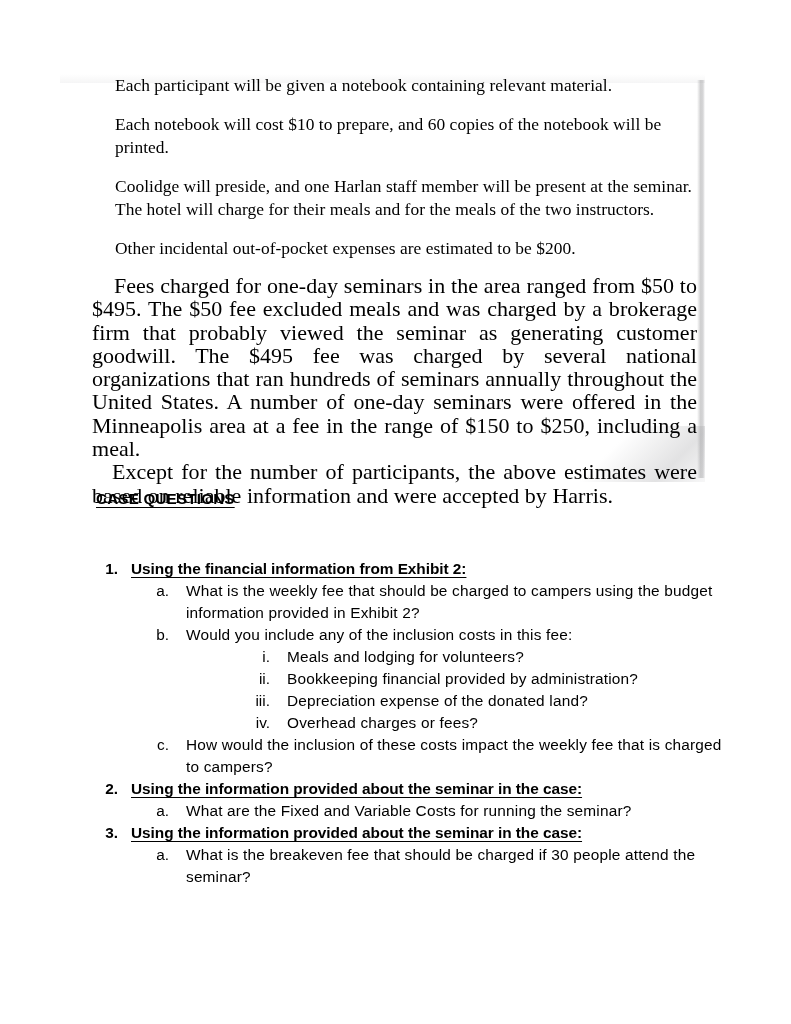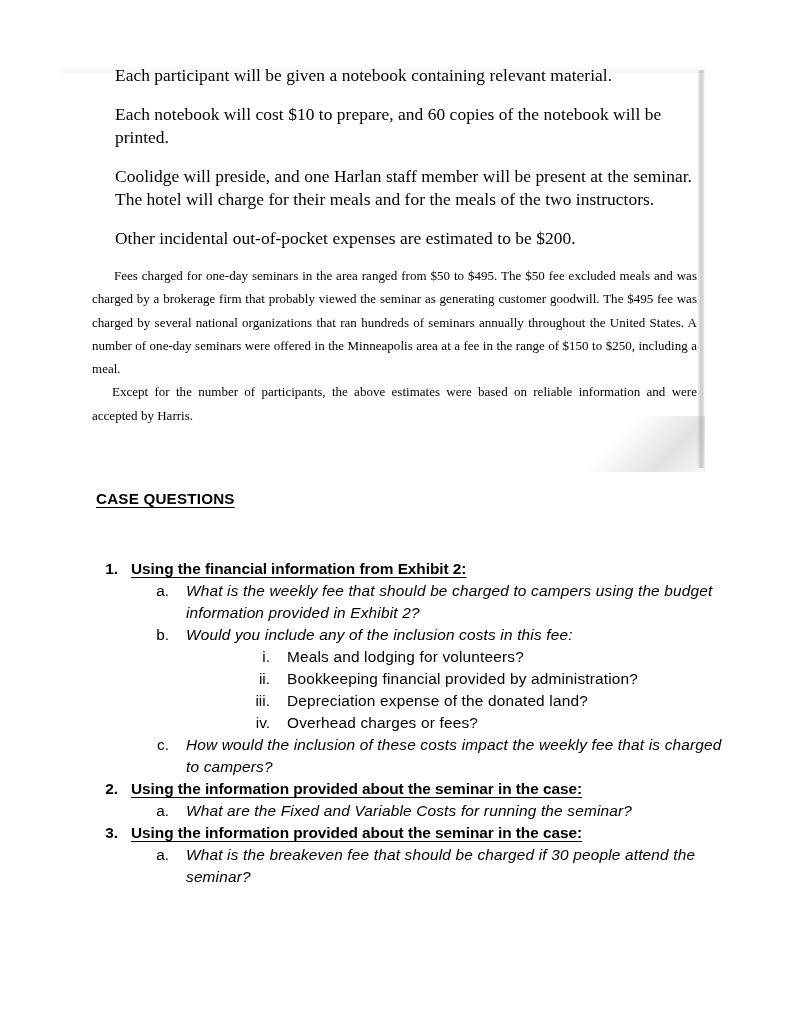--- a/index.html
+++ b/index.html
@@ -13,21 +13,21 @@
     position: relative;
     overflow: hidden;
     font-family: "Liberation Serif", "DejaVu Serif", serif;
     color: #000000;
   }
 
   
   #scan-excerpt {
     position: absolute;
     left: 60px;
-    top: 64px;
+    top: 74px;
     width: 645px;
     height: 408px;
   }
   
   #scan-excerpt .scan-edge-right {
     position: absolute;
     top: 6px;
     left: 637px;
     width: 8px;
     height: 398px;
@@ -66,21 +66,21 @@
     letter-spacing: 0.05px;
     text-rendering: optimizeLegibility;
   }
   .scan-para.tight { margin-bottom: 14px; }
 
   
   .scan-para-just {
     margin: 0;
     padding-left: 32px;
     padding-right: 8px;
-    font-size: 13px;
+    font-size: 22px;
     line-height: 23.3px;
     text-align: justify;
     text-indent: 22px;
     letter-spacing: 0.02px;
   }
   .scan-para-just.second { margin-top: 0px; text-indent: 20px; }
 
   
   #case-questions-heading {
     position: absolute;
@@ -144,21 +144,20 @@
     position: absolute;
     left: 0;
     top: 0;
     width: 38px;
     text-align: right;
     font-weight: normal;
   }
   ol.lvl2 > li > .txt {
     display: block;
     letter-spacing: 0.18px;
-    font-style: italic;
   }
 
   ol.lvl3 {
     margin: 0;
     padding: 0;
     list-style: none;
   }
   ol.lvl3 > li {
     position: relative;
     padding-left: 101px;

